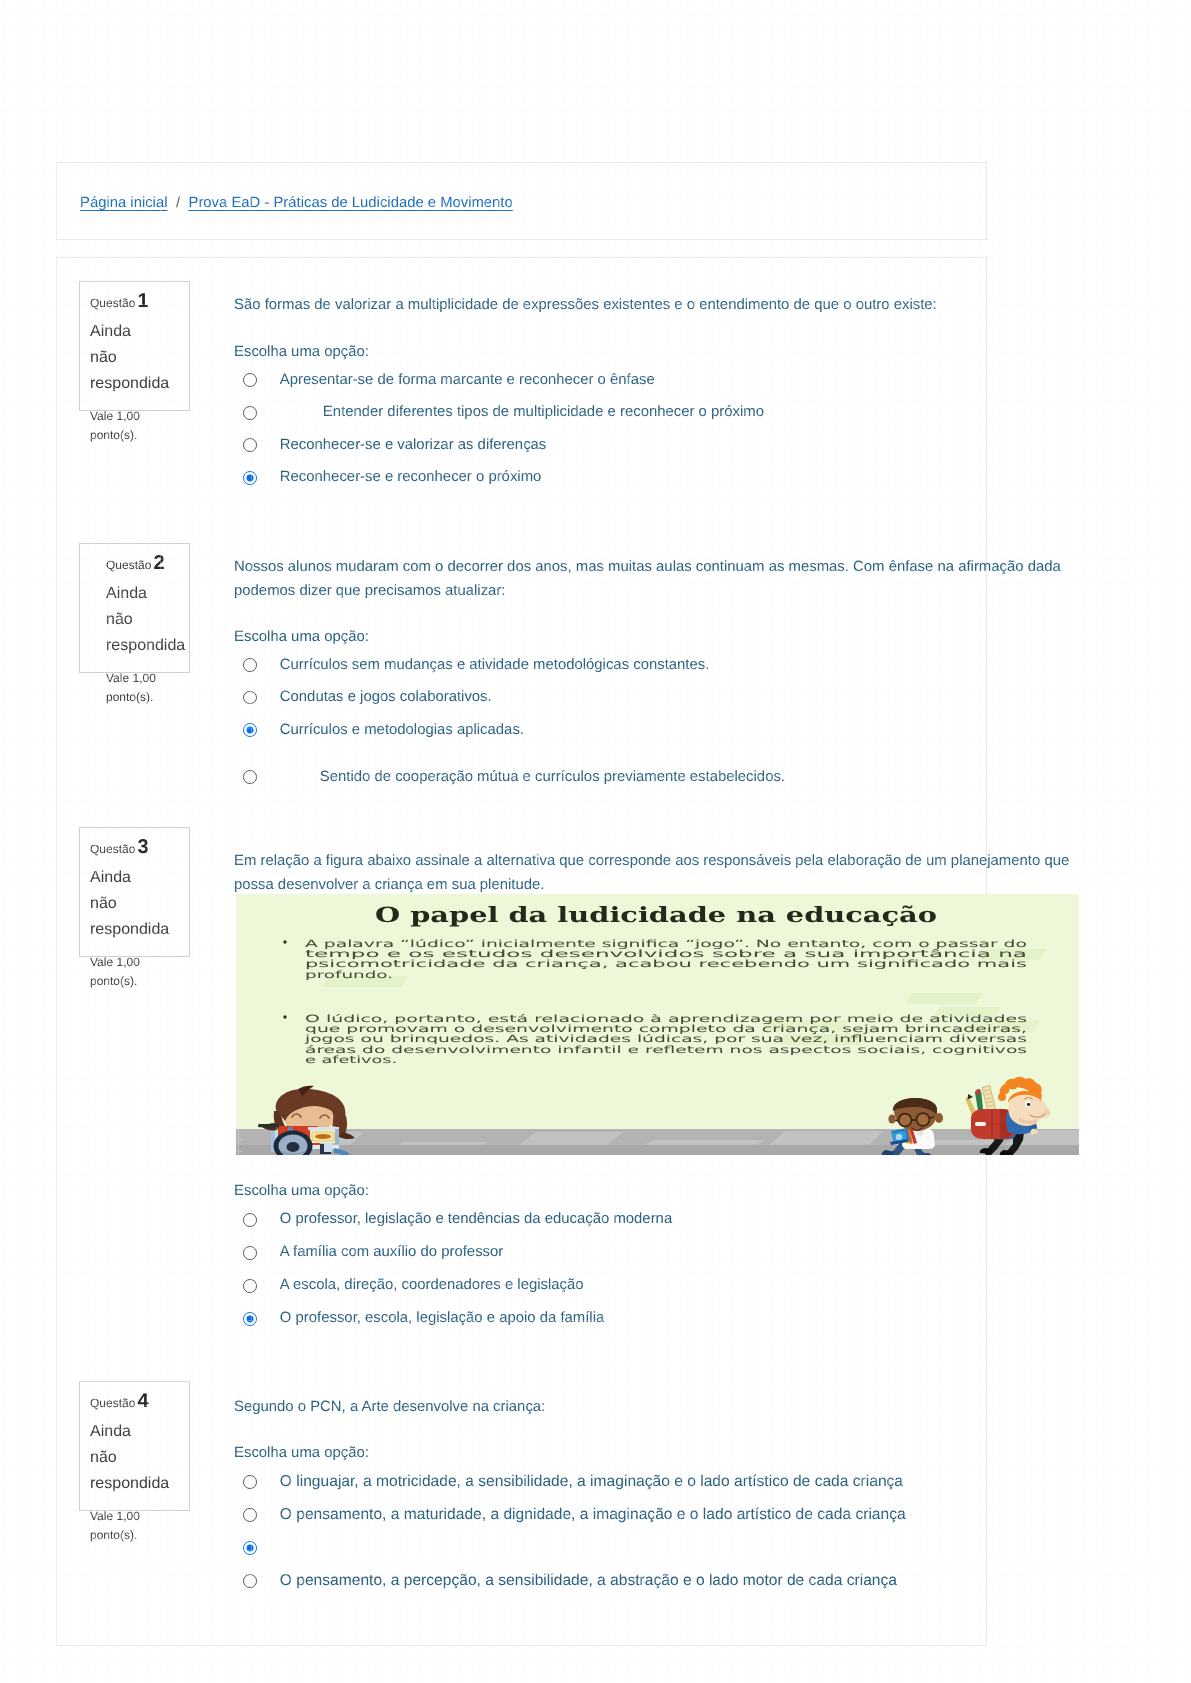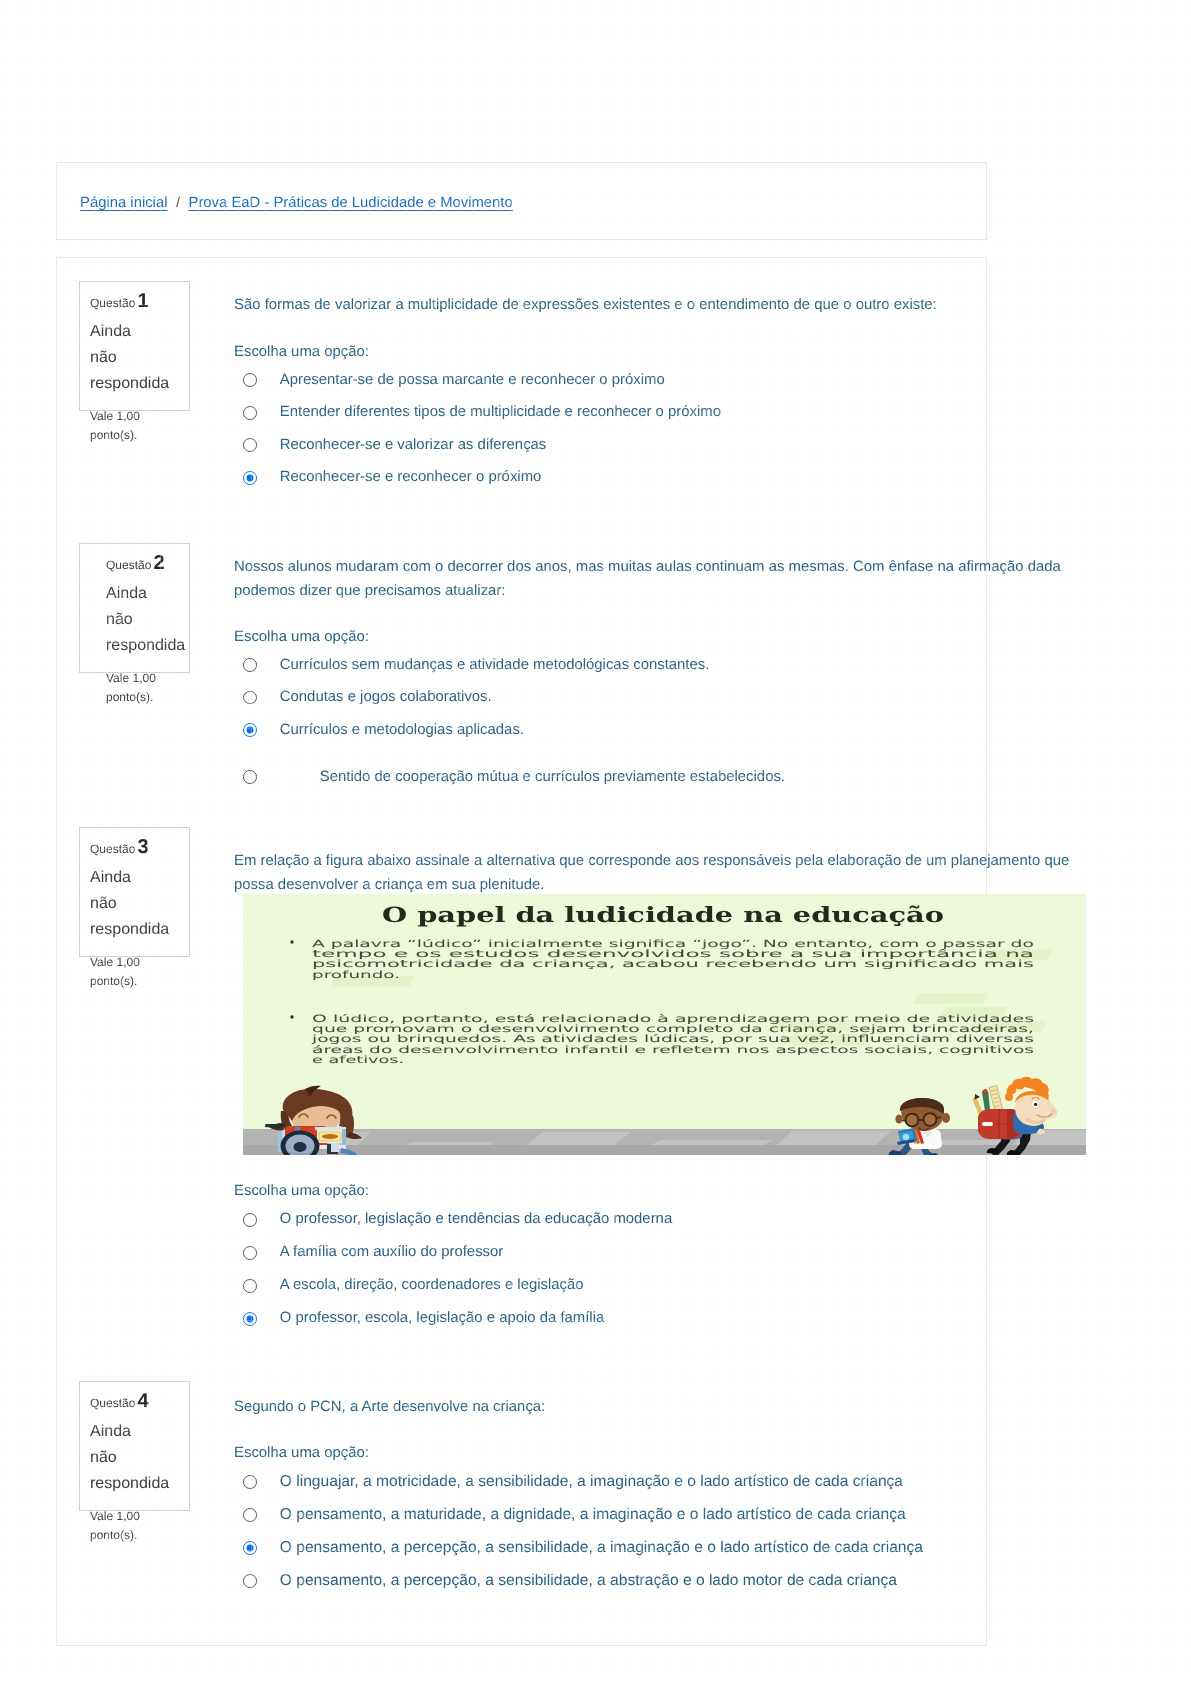--- a/index.html
+++ b/index.html
@@ -26,21 +26,21 @@
   .qinfo .qgrade{font-size:12.0px;color:#3c4043;line-height:1.62;margin-top:10px;width:66px;}
   .qcontent{position:absolute;left:234px;width:843px;}
   .qtext{font-size:14.9px;line-height:1.62;color:#2a6081;}
   .answer-label{position:absolute;font-size:14.9px;color:#2a6081;left:234px;}
   .opt{position:absolute;display:flex;align-items:center;height:20px;left:243px;transform:translateY(-50%);}
   .radio{width:13.8px;height:13.8px;border-radius:50%;border:1.4px solid #545454;box-sizing:border-box;flex:0 0 auto;background:#fff;}
   .radio.checked{border:1.8px solid #0571e8;background:#fff;position:relative;}
   .radio.checked::after{content:"";position:absolute;left:50%;top:50%;transform:translate(-50%,-50%);width:6.9px;height:6.9px;border-radius:50%;background:#0571e8;}
   .opt-text{font-size:14.9px;color:#2a6081;margin-left:23px;white-space:nowrap;line-height:1;}
   #q4-group .opt-text{font-size:15.6px;}
-  .qimg-wrap{position:absolute;left:243px;top:894px;width:843px;height:261px;}
+  .qimg-wrap{position:absolute;left:236px;top:894px;width:843px;height:261px;}
   .qimg{display:block;}
   .illus-title{font-family:"DejaVu Serif",serif;font-size:21px;font-weight:bold;fill:#222a1b;}
   .illus-body text{font-family:"DejaVu Sans Condensed","DejaVu Sans",sans-serif;font-size:10.0px;fill:#434a3a;}
 </style>
 </head>
 <body>
 
 <div class="page">
   <div class="card" id="breadcrumb-card">
     <nav class="breadcrumb">
@@ -55,23 +55,23 @@
       <div class="qno"><span>Questão</span><b>1</b></div>
       <div class="qstate">Ainda não respondida</div>
       <div class="qgrade">Vale 1,00 ponto(s).</div>
     </div>
     <div class="qcontent" style="top:293.3px;">
         <div class="qtext">São formas de valorizar a multiplicidade de expressões existentes e o entendimento de que o outro existe:</div>
       </div>
     <div class="answer-label" style="top:343.7px;">Escolha uma opção:</div>
     <label class="opt" style="top:380.4px;">
       <span class="radio RCLS0_0"></span>
-      <span class="opt-text">Apresentar-se de possa marcante e reconhecer o próximo</span>
-    </label>
-    <label class="opt" style="top:412.9px;">
+      <span class="opt-text">Apresentar-se de forma marcante e reconhecer o ênfase</span>
+    </label>
+    <label class="opt" style="top:412.9px;gap:43px;">
       <span class="radio RCLS0_1"></span>
       <span class="opt-text">Entender diferentes tipos de multiplicidade e reconhecer o próximo</span>
     </label>
     <label class="opt" style="top:445.4px;">
       <span class="radio RCLS0_2"></span>
       <span class="opt-text">Reconhecer-se e valorizar as diferenças</span>
     </label>
     <label class="opt" style="top:477.9px;">
       <span class="radio RCLS0_3 checked"></span>
       <span class="opt-text">Reconhecer-se e reconhecer o próximo</span>
@@ -327,21 +327,20 @@
     <label class="opt" style="top:1481.7px;">
       <span class="radio RCLS3_0"></span>
       <span class="opt-text">O linguajar, a motricidade, a sensibilidade, a imaginação e o lado artístico de cada criança</span>
     </label>
     <label class="opt" style="top:1514.7px;">
       <span class="radio RCLS3_1"></span>
       <span class="opt-text">O pensamento, a maturidade, a dignidade, a imaginação e o lado artístico de cada criança</span>
     </label>
     <label class="opt" style="top:1547.7px;">
       <span class="radio RCLS3_2 checked"></span>
-      <span class="opt-text">O pensamento, a percepção, a sensibilidade, a imaginação e o lado artístico de cada criança</span>
     </label>
     <label class="opt" style="top:1580.7px;">
       <span class="radio RCLS3_3"></span>
       <span class="opt-text">O pensamento, a percepção, a sensibilidade, a abstração e o lado motor de cada criança</span>
     </label>
   </div>
   <div class="grid-overlay"></div>
 </div>
 
 </body></html>

